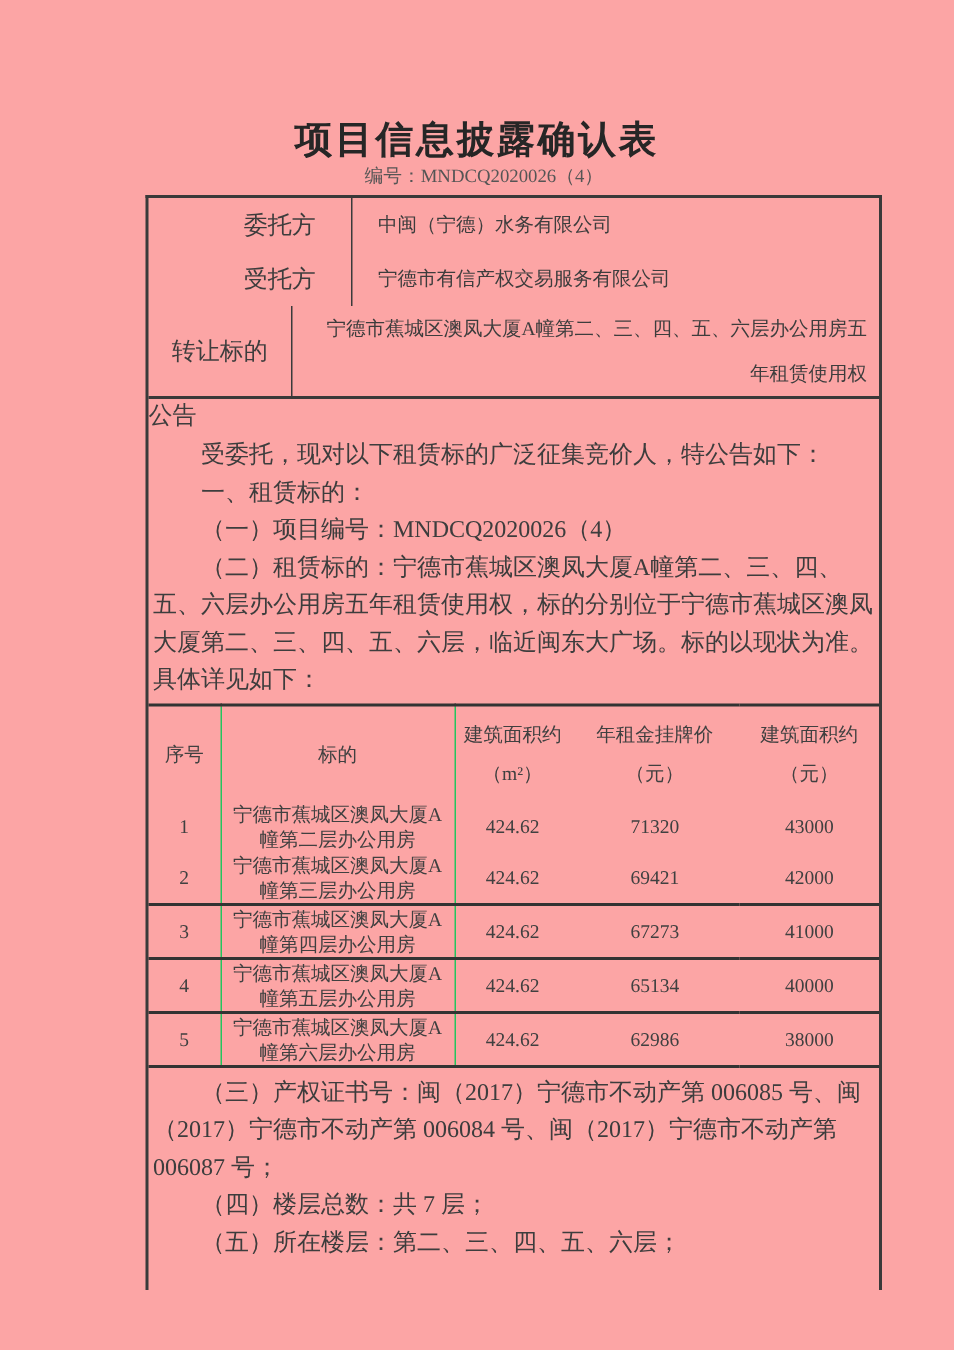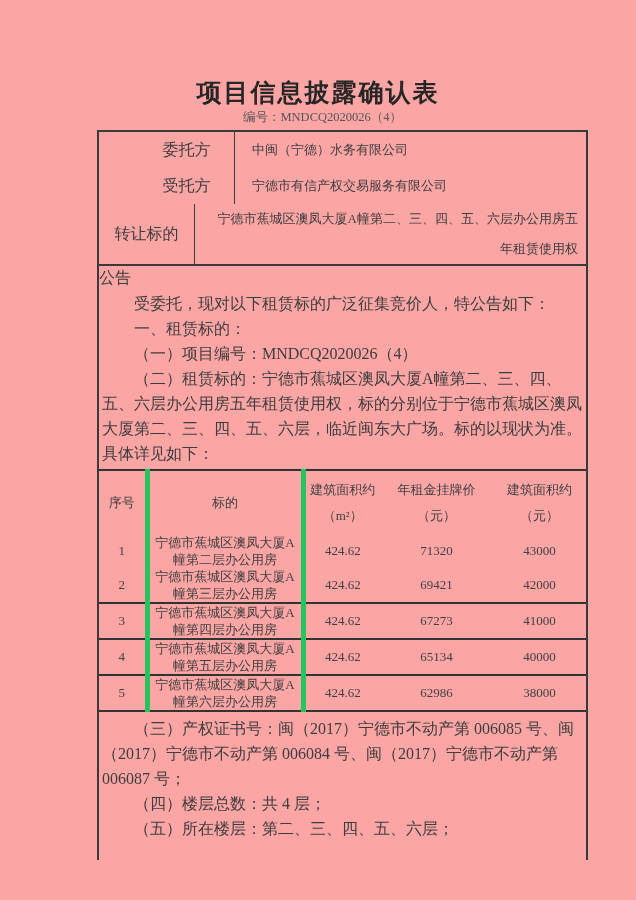--- a/index.html
+++ b/index.html
@@ -57,21 +57,21 @@
   
   table.lot{
     width:100%;border-collapse:collapse;table-layout:fixed;
     border-top:2px solid #333;border-bottom:2px solid #333;
     font-size:13px;color:#404040;
   }
   table.lot td,table.lot th{
     padding:0 4px;text-align:center;vertical-align:middle;
     font-weight:normal;overflow:hidden;
   }
-  .vline{border-right:5px solid #22c55e;font-family:Liberation Serif, serif;}
+  .vline{border-right:1px solid #22c55e;font-family:Liberation Serif, serif;}
   tr.head{height:64px;}
   tr.lot-row{height:34px;}
   tr.hline td{border-bottom:2px solid #333;}
   .hdr-2l div{line-height:26px;}
   .c-subject{line-height:17px;padding:2px 6px;}
   
   .footer-paras{padding:4px 4px 0 3px;}
 </style>
 </head>
 <body>
@@ -165,18 +165,18 @@
     <td class="c-subject vline">宁德市蕉城区澳凤大厦A幢第六层办公用房</td>
     <td class="c-area">424.62</td>
     <td class="c-price">62986</td>
     <td class="c-deposit">38000</td>
   </tr>
         </tbody>
     </table>
 
     <div class="footer-paras">
       <p>（三）产权证书号：闽（2017）宁德市不动产第 006085 号、闽（2017）宁德市不动产第 006084 号、闽（2017）宁德市不动产第 006087 号；</p>
-      <p>（四）楼层总数：共 4 层；</p>
+      <p>（四）楼层总数：共 7 层；</p>
       <p>（五）所在楼层：第二、三、四、五、六层；</p>
     </div>
 
   </div>
 </div>
 
 </body></html>

